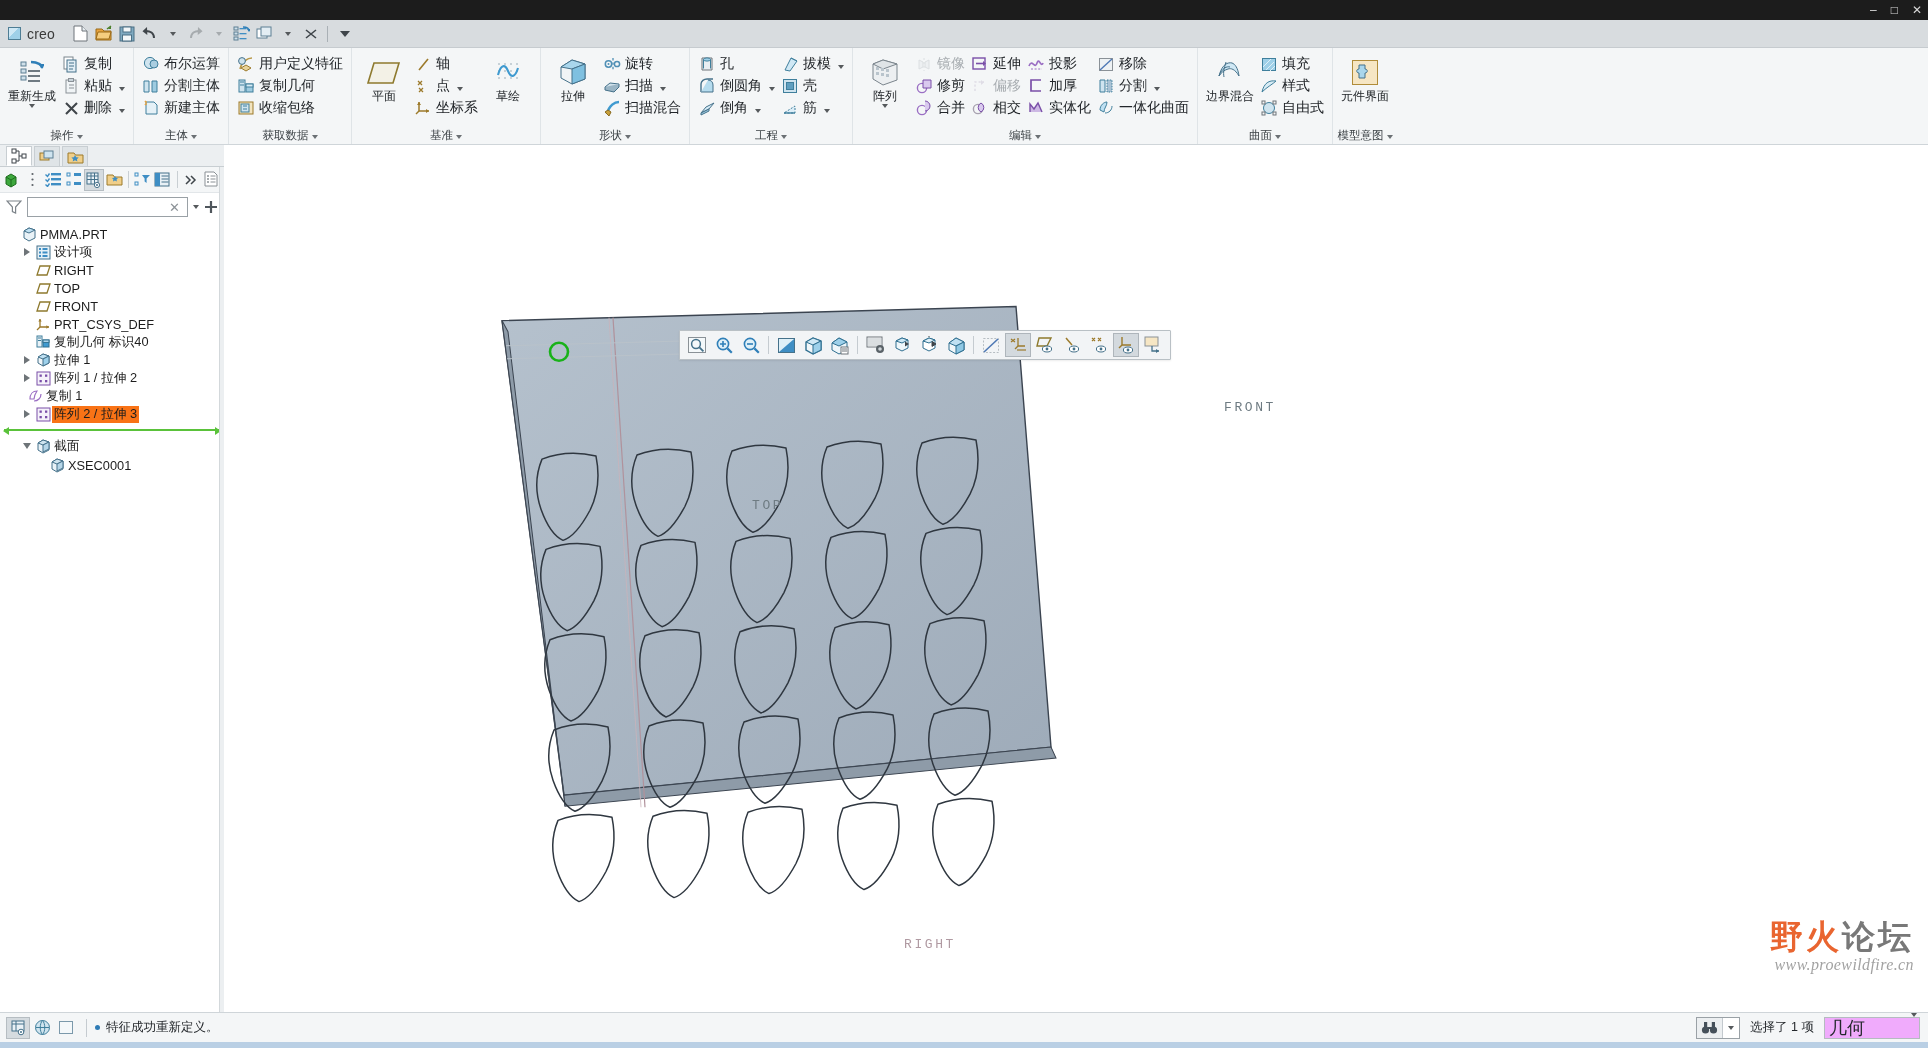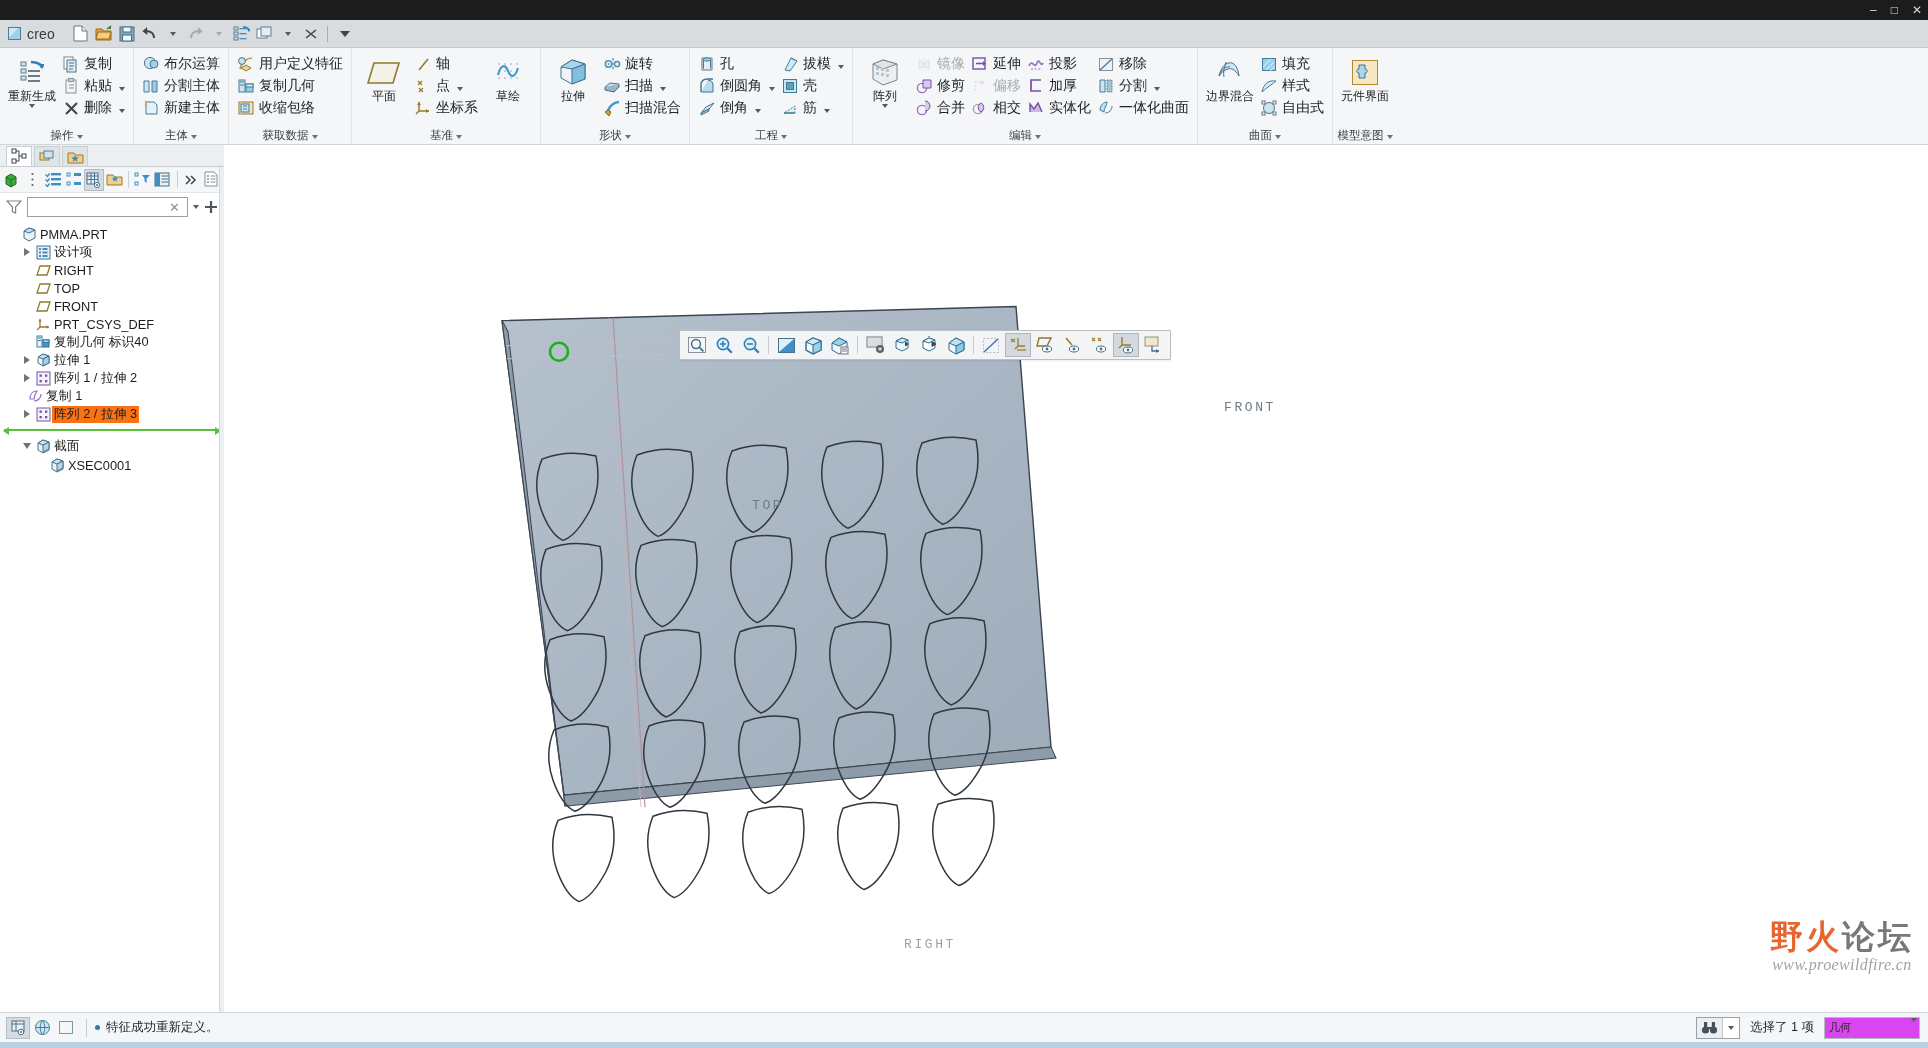--- a/index.html
+++ b/index.html
@@ -155,27 +155,27 @@
   .sb-ico { width:24px; height:22px; display:flex; align-items:center; justify-content:center; }
   .sb-ico.pressed { background:#d5dbdf; border:1px solid #b6bdc2; }
   .sb-sep { width:1px; height:18px; background:#c5cbd0; margin:0 8px; }
   .sb-msg { font-size:12.5px; color:#24282c; display:flex; align-items:center; gap:6px; }
   .sb-bullet { width:5px; height:5px; border-radius:50%; background:#2e7bb5; display:inline-block; }
   .sb-right { position:absolute; right:8px; display:flex; align-items:center; gap:10px; }
   .sb-combo { height:22px; border:1px solid #9aa1a6; background:#fff; display:flex; align-items:center; }
   .sb-combo .cbtn { width:26px; height:20px; display:flex; align-items:center; justify-content:center; background:#eceff1; border-right:1px solid #c3c9ce; }
   .sb-combo .carrow { width:16px; display:flex; align-items:center; justify-content:center; }
   .sb-text { font-size:12.5px; color:#24282c; }
-  .sb-geo { width:96px; height:22px; border:1px solid #b5bbc0; background:#d946ef; display:flex; align-items:center; padding-left:4px; font-size:11px; color:#24282c; position:relative; }
+  .sb-geo { width:96px; height:22px; border:1px solid #b5bbc0; background:#f0abfc; display:flex; align-items:center; padding-left:4px; font-size:18px; color:#24282c; position:relative; }
   .sb-geo .carrow { position:absolute; right:2px; }
   .bottom-strip { height:6px; background:#b9cfe4; flex:0 0 6px; }
 
   .wm {
     position:absolute; right:14px; bottom:38px; pointer-events:none;
-    font-family:"Liberation Serif","DejaVu Serif",serif; text-align:center; opacity:.92;
+    font-family:"Liberation Serif","DejaVu Serif",serif; text-align:right; opacity:.92;
   }
   .wm .wm1 { font-size:33px; letter-spacing:3px; font-weight:700; }
   .wm .wm1 b:nth-child(1){color:#e8591f;}
   .wm .wm1 b:nth-child(2){color:#e8591f;}
   .wm .wm1 b:nth-child(3){color:#6d6d6d;}
   .wm .wm1 b:nth-child(4){color:#6d6d6d;}
   .wm .wm2 { font-size:16px; color:#9a9a9a; font-style:italic; margin-top:-4px; letter-spacing:.4px; }
 </style>
 </head>
 <body>

